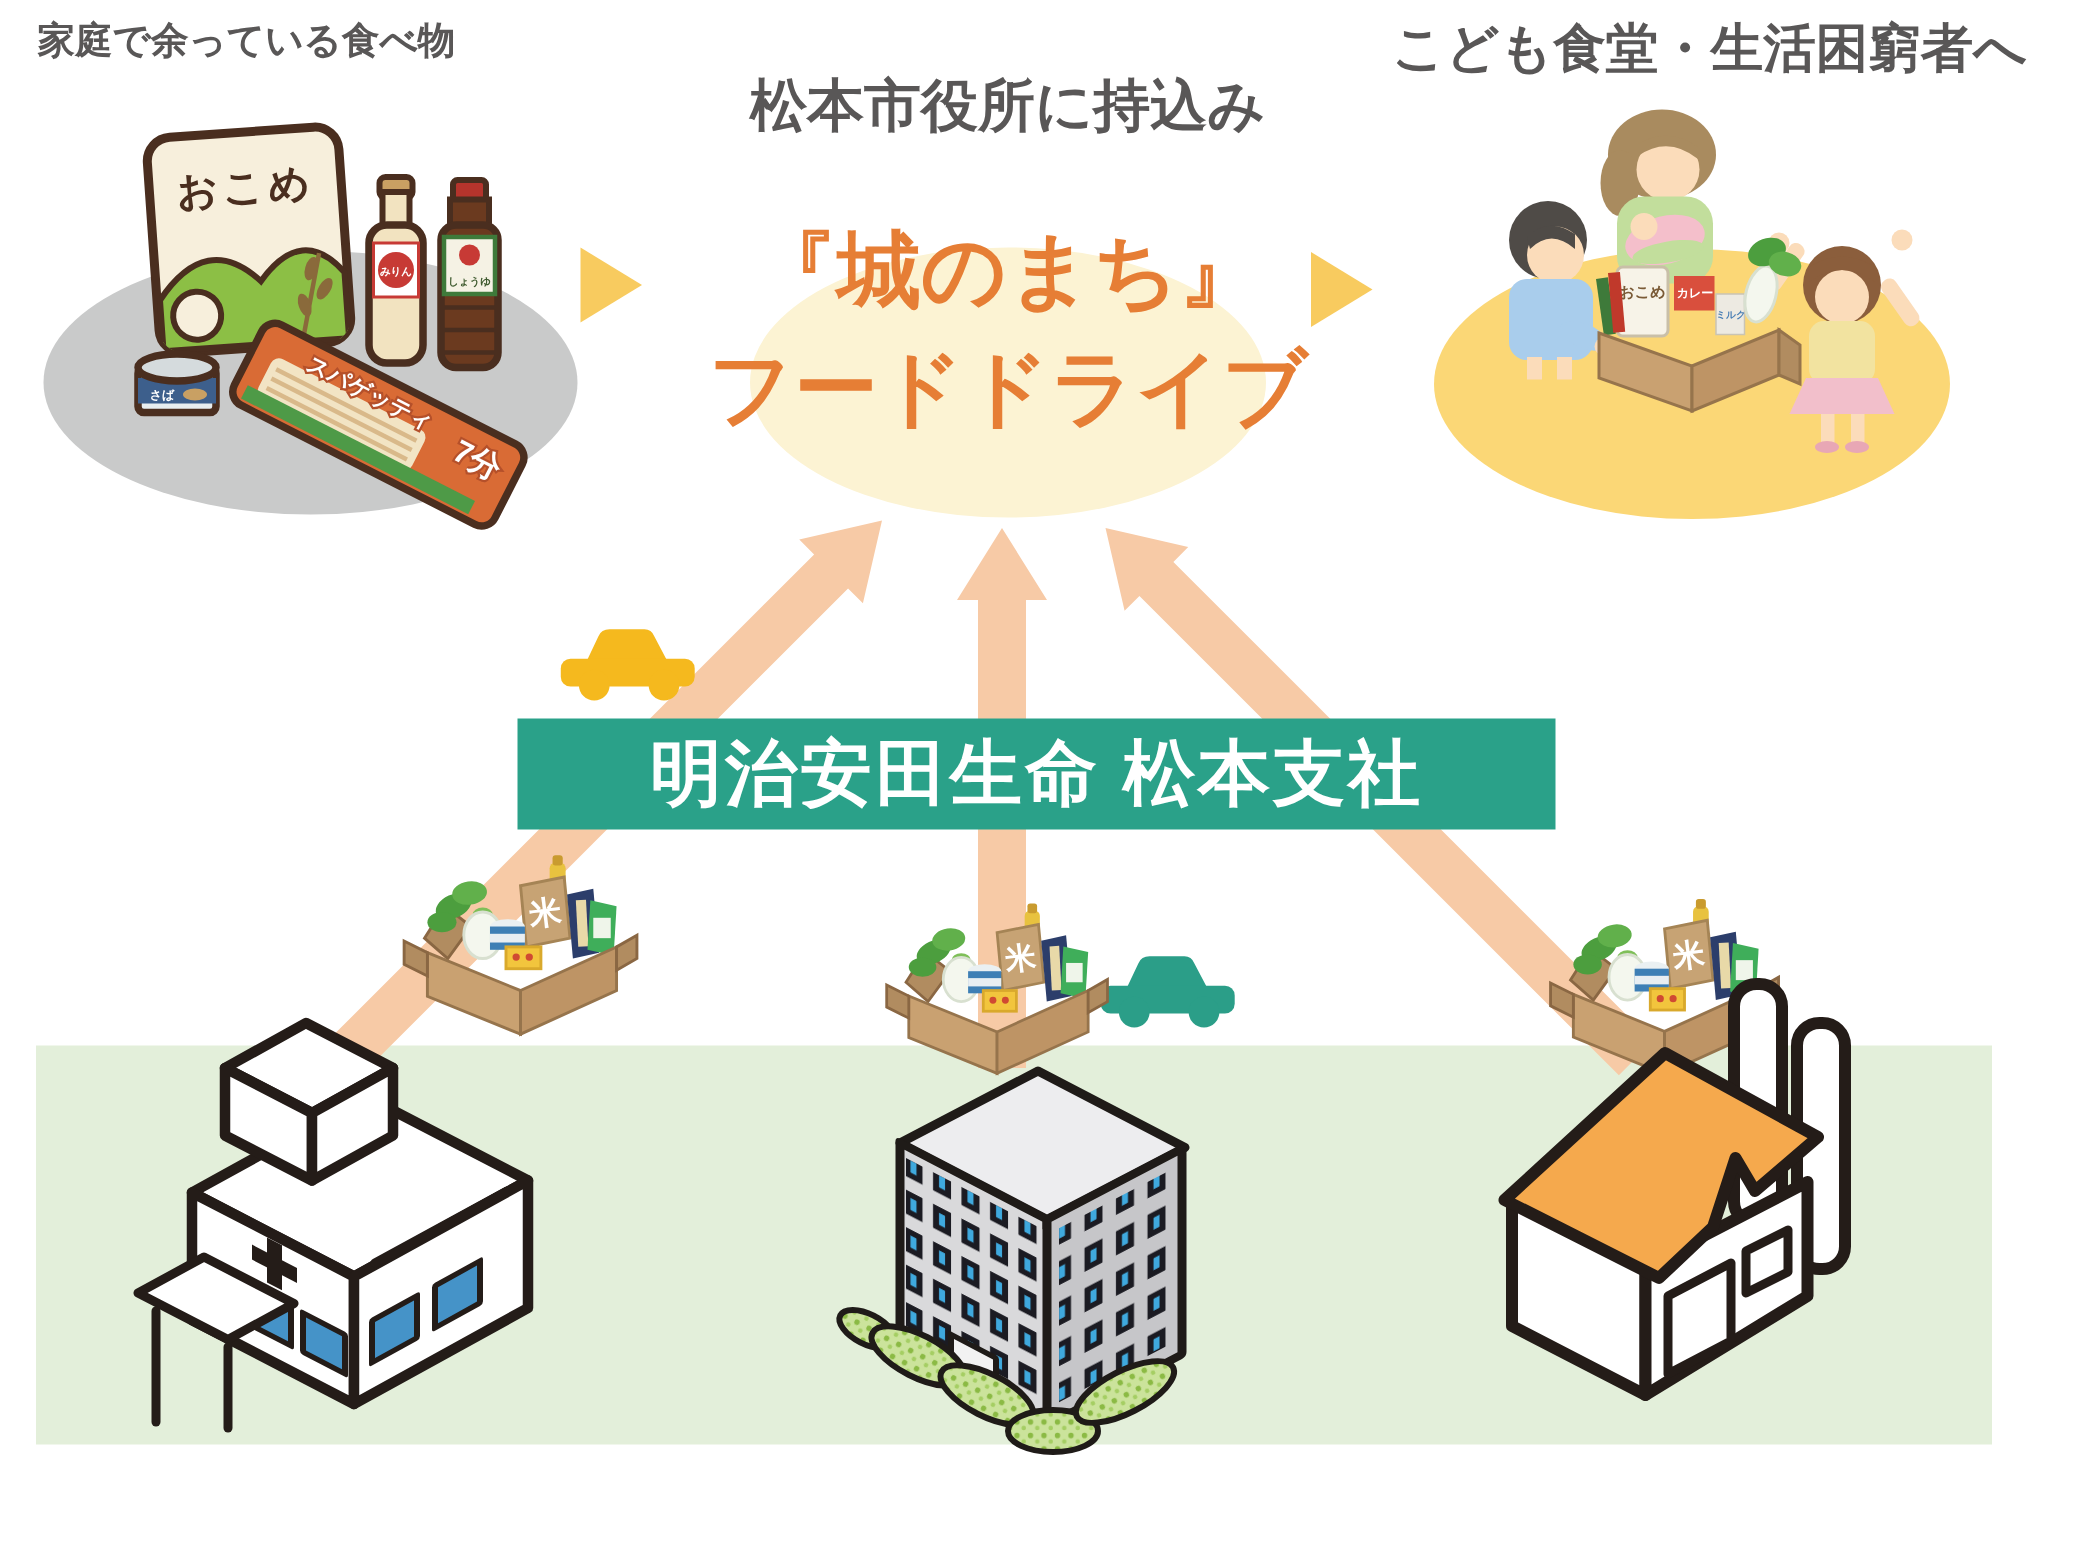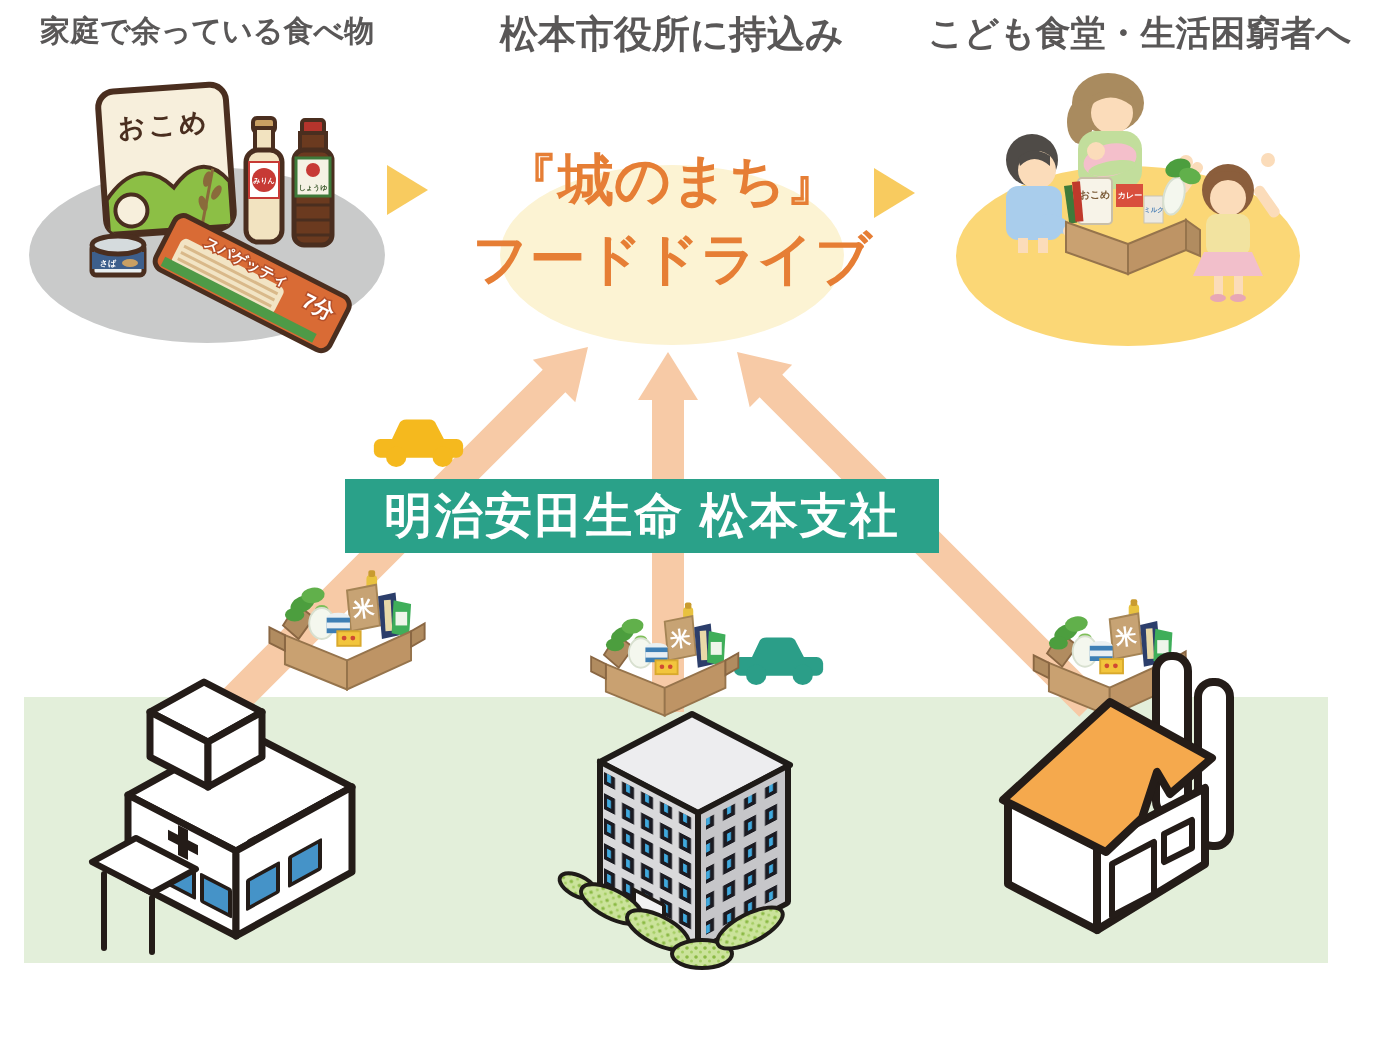--- a/index.html
+++ b/index.html
@@ -5,32 +5,32 @@
   html,body{margin:0;padding:0;background:#ffffff;}
   .canvas{
     position:relative;width:1383px;height:1039px;background:#ffffff;overflow:hidden;
     font-family:"Liberation Sans","DejaVu Sans",sans-serif;
   }
   .art{position:absolute;left:0;top:0;z-index:1;}
   .heading{
     position:absolute;top:14px;z-index:2;font-weight:bold;color:#595757;
     white-space:nowrap;line-height:1.1;
   }
-  .heading-left{left:40px;font-size:30px;}
-  .heading-center{left:500px;font-size:38px;}
+  .heading-left{left:25px;font-size:25px;}
+  .heading-center{left:500px;font-size:38px;margin-top:37px;}
   .heading-right{left:928px;font-size:35px;}
   .title-line{
     position:absolute;left:672px;transform:translateX(-50%);z-index:2;
     color:#E67E35;font-weight:bold;font-size:56px;white-space:nowrap;line-height:1;
   }
   .title-line-1{top:70px;}
   .title-line-2{top:152px;}
   .title-line-3{top:231px;}
   .banner{
-    position:absolute;left:345px;top:479px;width:594px;height:74px;z-index:3;
+    position:absolute;left:345px;top:479px;width:692px;height:74px;z-index:3;
     background:#2AA189;color:#ffffff;font-weight:bold;font-size:48px;letter-spacing:2px;
     display:flex;align-items:center;justify-content:center;white-space:nowrap;
   }
   svg text{font-family:"Liberation Sans","DejaVu Sans",sans-serif;}
 </style>
 </head>
 <body>
 
 <div class="canvas">
 

